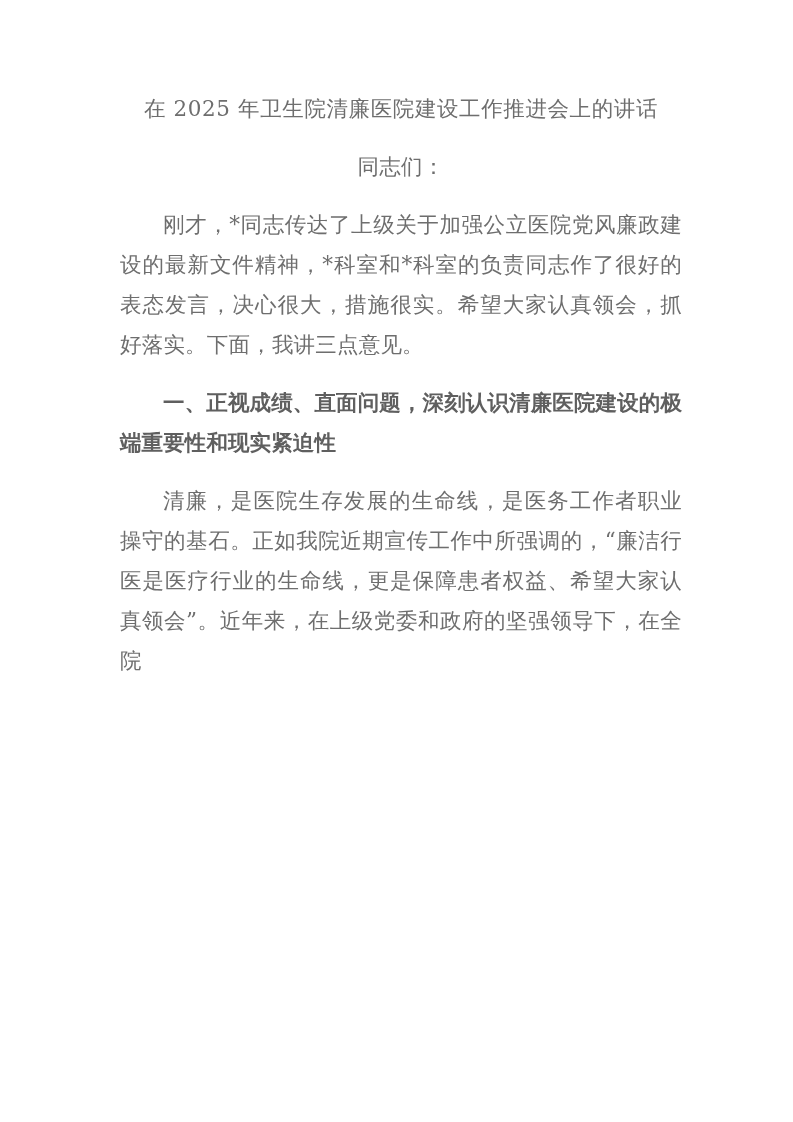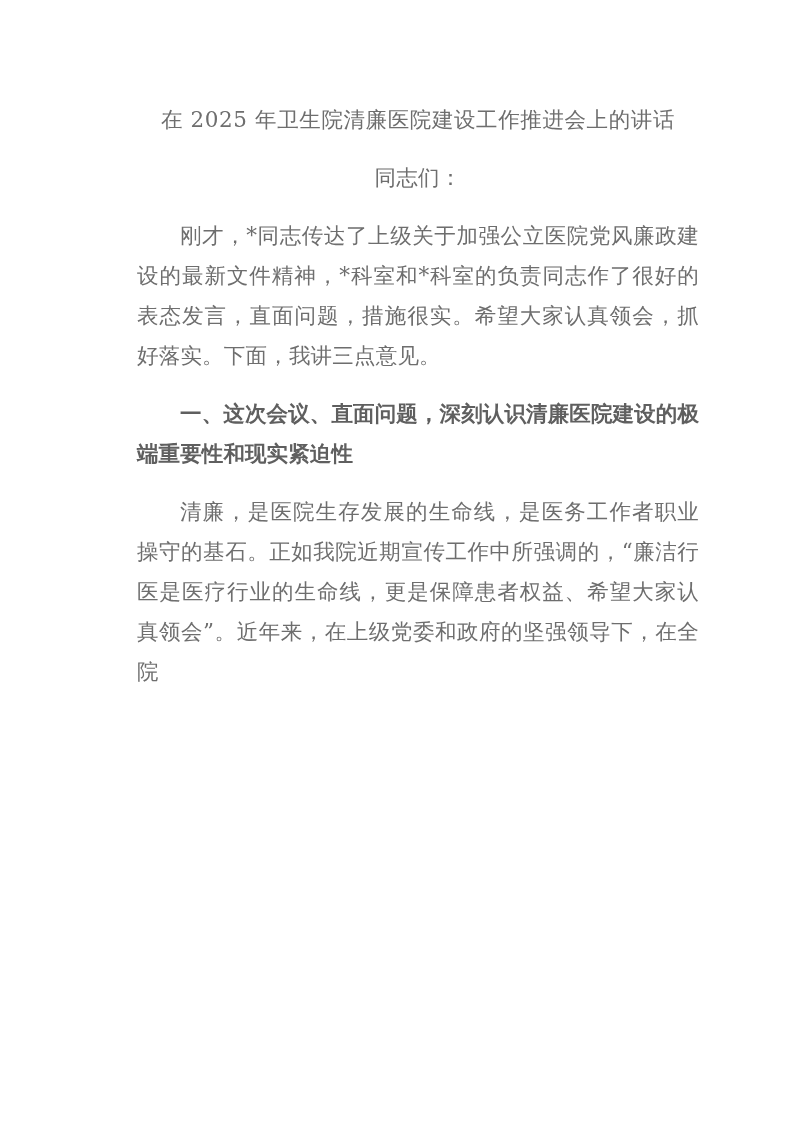--- a/index.html
+++ b/index.html
@@ -20,23 +20,22 @@
     position: relative;
     width: 793px;
     height: 1122px;
     background: #ffffff;
     box-sizing: border-box;
   }
 
   .content {
     position: absolute;
     left: 120px;
-    top: 100px;
+    top: 89px;
     width: 562px;
-    margin-left: 17px;
   }
 
   
   .doc-title,
   .salutation,
   .para,
   .heading {
     color: #6e6e6e;
     font-size: 21.5px;
     line-height: 40px;
@@ -81,20 +80,20 @@
 <body>
 
 <div class="page">
   <div class="content">
 
     <div class="doc-title">在 2025 年卫生院清廉医院建设工作推进会上的讲话</div>
 
     <div class="salutation">同志们：</div>
 
 
-    <p class="para">刚才，*同志传达了上级关于加强公立医院党风廉政建设的最新文件精神，*科室和*科室的负责同志作了很好的表态发言，直面问题，措施很实。希望大家认真领会，抓好落实。下面，我讲三点意见。</p>
+    <p class="para">刚才，*同志传达了上级关于加强公立医院党风廉政建设的最新文件精神，*科室和*科室的负责同志作了很好的表态发言，决心很大，措施很实。希望大家认真领会，抓好落实。下面，我讲三点意见。</p>
 
-    <p class="heading">一、这次会议、直面问题，深刻认识清廉医院建设的极端重要性和现实紧迫性</p>
+    <p class="heading">一、正视成绩、直面问题，深刻认识清廉医院建设的极端重要性和现实紧迫性</p>
 
     <p class="para clipped">清廉，是医院生存发展的生命线，是医务工作者职业操守的基石。正如我院近期宣传工作中所强调的，“廉洁行医是医疗行业的生命线，更是保障患者权益、希望大家认真领会”。近年来，在上级党委和政府的坚强领导下，在全院</p>
 
   </div>
 </div>
 
 </body></html>

